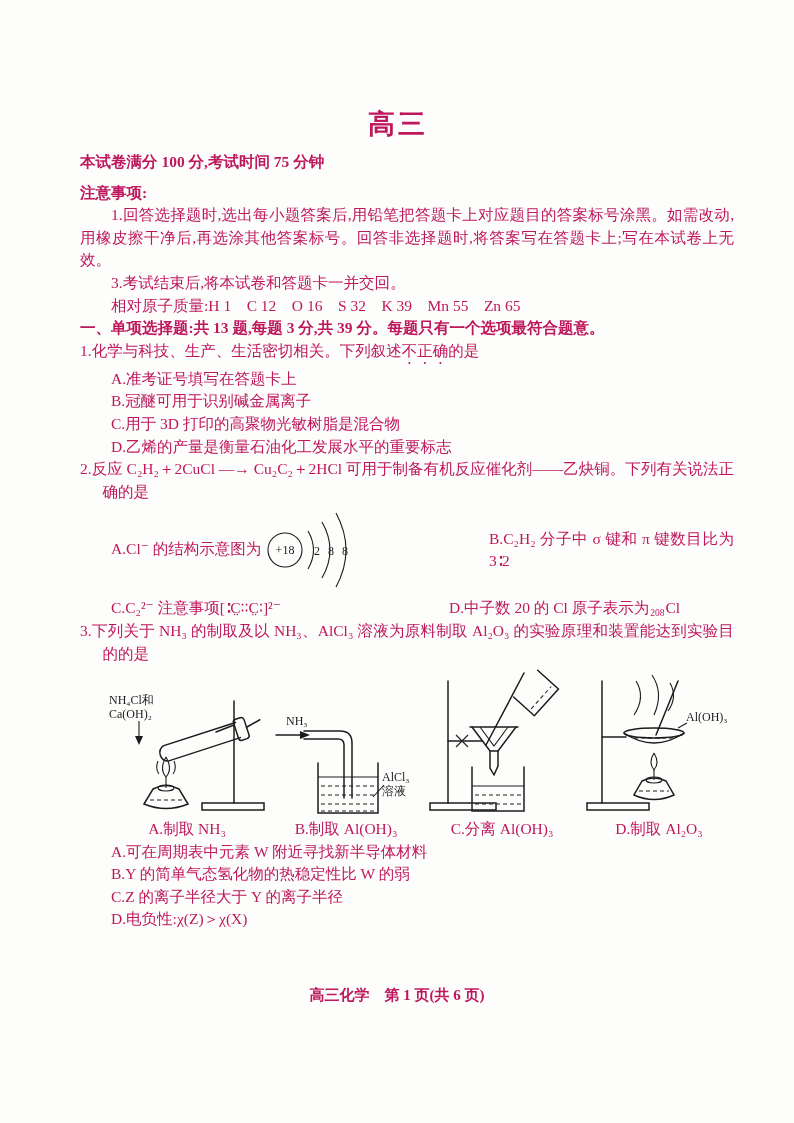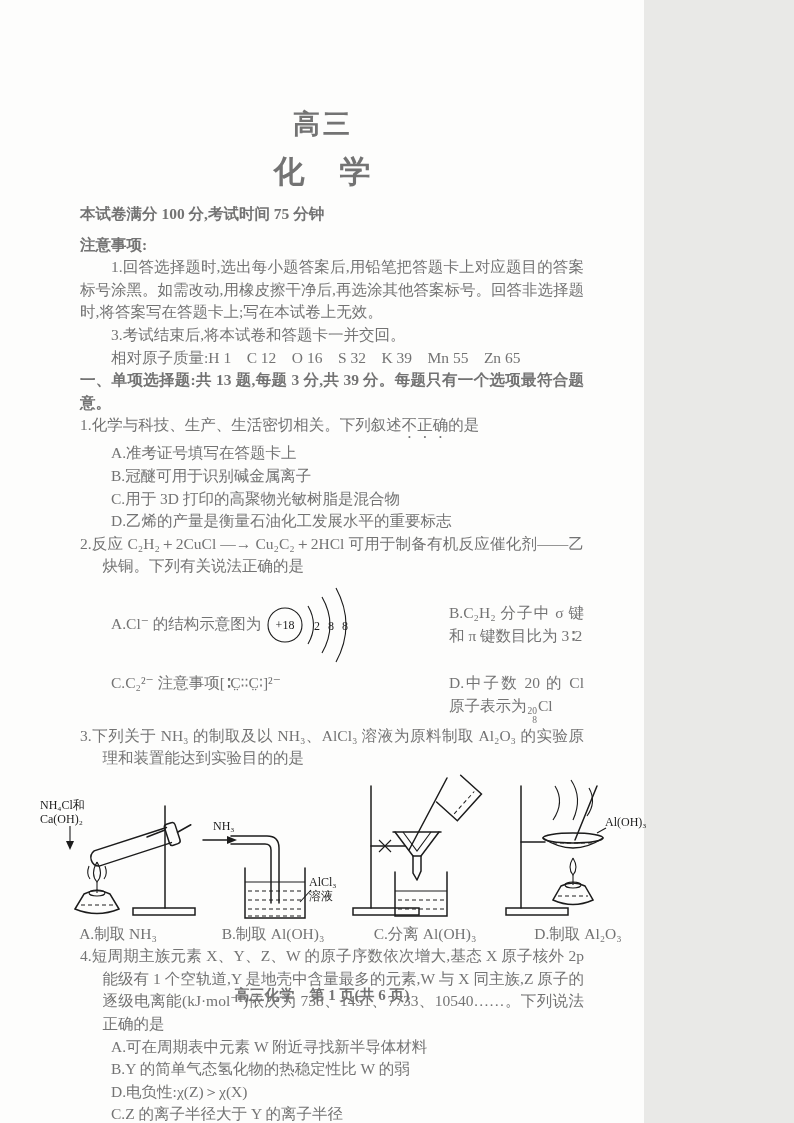--- a/index.html
+++ b/index.html
@@ -2,50 +2,50 @@
 <html><head>
 <meta charset="utf-8">
 <style>
   html,body { margin:0; padding:0; }
   body {
     width:794px; height:1123px; overflow:hidden;
     background:#e9e9e7;
     font-family:"Liberation Serif","DejaVu Serif",serif;
   }
   .page {
-    position:relative; width:644px; height:1123px;
-    background:#fdfdfc; color:#737373;
+    position:relative; width:794px; height:1123px;
+    background:#fdfdfc; color:#be185d;
   }
   .content { padding:106px 60px 0 62px; }
 
   .grade-title { text-align:center; font-size:27px; font-weight:700; letter-spacing:3px; margin:0 0 9px 0; }
   .subject-title { text-align:center; font-size:31px; font-weight:700; letter-spacing:2px; margin:0 0 10px 0; }
   .exam-info { text-align:center; font-size:15.5px; font-weight:700; margin:0 0 8px 0; }
 
   .bodytext { font-size:15.5px; line-height:22.6px; text-align:justify;margin-left:18px; }
   .notice-title { font-weight:700; }
   .indent2 { text-indent:2em; }
   .q-stem { padding-left:1.45em; text-indent:-1.45em; }
   .opt { padding-left:2em; }
   .sec-head { font-weight:700; }
 
   .em-dots {
     -webkit-text-emphasis:filled dot; -webkit-text-emphasis-position:under left;
     text-emphasis:filled dot; text-emphasis-position:under left;
   }
 
   .q2-row { display:flex; padding-left:2em; }
-  .q2-row1 { align-items:center; min-height:94px; }
+  .q2-row1 { align-items:center; min-height:94px;gap:40px; }
   .q2-left { width:338px; flex:0 0 auto; }
   .q2-right { flex:1 1 auto; }
 
-  .nuclide { display:inline-flex; flex-direction:column; align-items:flex-end;
+  .nuclide { display:inline-flex; flex-direction:row; align-items:flex-end;
              font-size:9.5px; line-height:9px; vertical-align:-3px; margin:0 1px 0 1px; }
 
-  .figs { display:flex; justify-content:center; align-items:flex-end;
+  .figs { display:flex; justify-content:space-between; align-items:flex-end;
           padding-left:26px; margin-top:4px; }
   .fig { text-align:center; }
   .fig svg { display:block; margin:0 auto; }
   .fig-caption { font-size:15.5px; margin-top:1px; }
 
   svg .ln { stroke:#1c1c1c; stroke-width:1.5; fill:none; stroke-linecap:round; }
   svg .thin { stroke:#1c1c1c; stroke-width:1.1; fill:none; }
   svg .dash { stroke:#1c1c1c; stroke-width:1; fill:none; stroke-dasharray:4 3; }
   svg .fillb { fill:#1c1c1c; stroke:none; }
   svg text { fill:#1c1c1c; stroke:none; font-family:"Liberation Serif","DejaVu Serif",serif; font-size:12px; }
@@ -55,21 +55,20 @@
   .footer { position:absolute; top:986px; left:0; width:100%;
             text-align:center; font-size:15px; font-weight:700; }
 </style>
 </head>
 <body>
 
 <div class="page">
   <div class="content">
 
     <h1 class="grade-title">高三</h1>
-    <h1 class="subject-title">化　学</h1>
     <div class="exam-info bodytext">本试卷满分 100 分,考试时间 75 分钟</div>
 
     <div class="bodytext">
       <div class="notice-title">注意事项:</div>
       <div class="indent2">1.回答选择题时,选出每小题答案后,用铅笔把答题卡上对应题目的答案标号涂黑。如需改动,用橡皮擦干净后,再选涂其他答案标号。回答非选择题时,将答案写在答题卡上;写在本试卷上无效。</div>
       <div class="indent2">3.考试结束后,将本试卷和答题卡一并交回。</div>
       <div class="indent2">相对原子质量:H 1　C 12　O 16　S 32　K 39　Mn 55　Zn 65</div>
     </div>
 
     <div class="bodytext sec-head">一、单项选择题:共 13 题,每题 3 分,共 39 分。每题只有一个选项最符合题意。</div>
@@ -204,23 +203,22 @@
             <path class="ln" d="M58 112 q12 -6 24 0 l8 14 q-20 9 -40 0 z"></path>
             <line class="dash" x1="55" y1="122" x2="85" y2="122"></line>
           </svg>
           <div class="fig-caption">D.制取 Al₂O₃</div>
         </div>
 
       </div>
     </div>
 
     <div class="bodytext">
-      <div class="q-stem">4.短周期主族元素 X、Y、Z、W 的原子序数依次增大,基态 X 原子核外 2p 能级有 1 个空轨道,Y 是地壳中含量最多的元素,W 与 X 同主族,Z 原子的逐级电离能(kJ·mol⁻¹)依次为 738、1451、7733、10540……。下列说法正确的是</div>
       <div class="opt">A.可在周期表中元素 W 附近寻找新半导体材料</div>
       <div class="opt">B.Y 的简单气态氢化物的热稳定性比 W 的弱</div>
+      <div class="opt">C.Z 的离子半径大于 Y 的离子半径</div>
       <div class="opt">D.电负性:χ(Z)＞χ(X)</div>
-      <div class="opt">C.Z 的离子半径大于 Y 的离子半径</div>
     </div>
 
   </div>
 
   <div class="footer">高三化学　第 1 页(共 6 页)</div>
 </div>
 
 </body></html>

